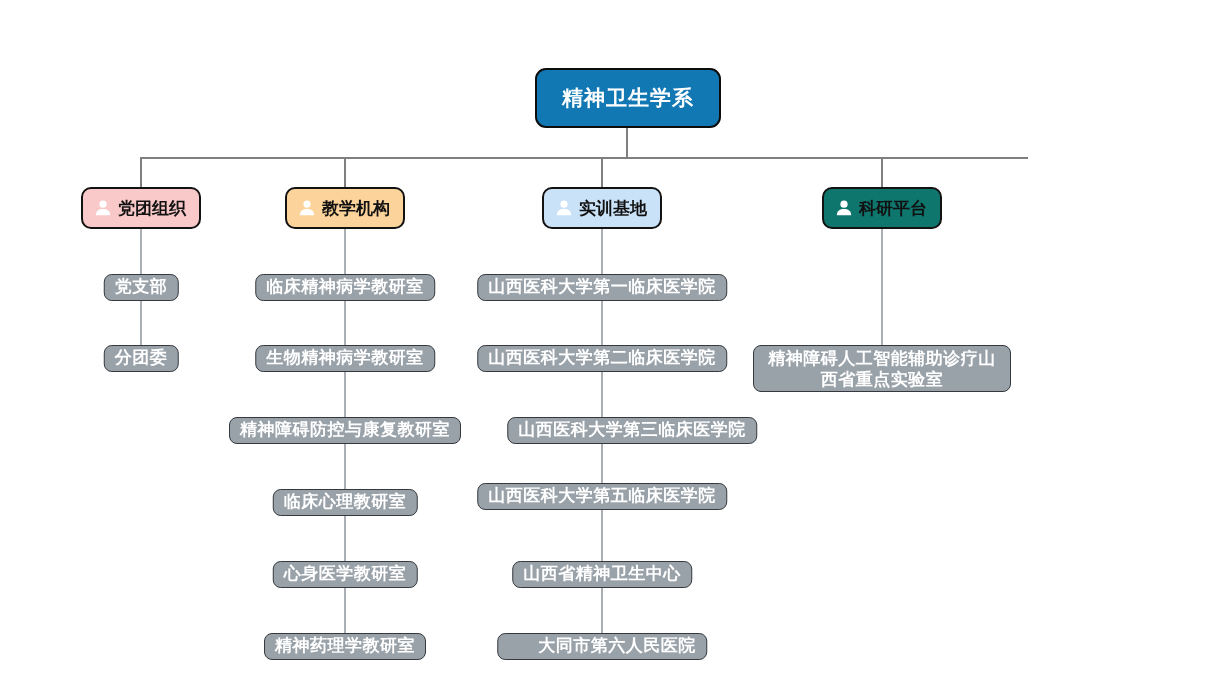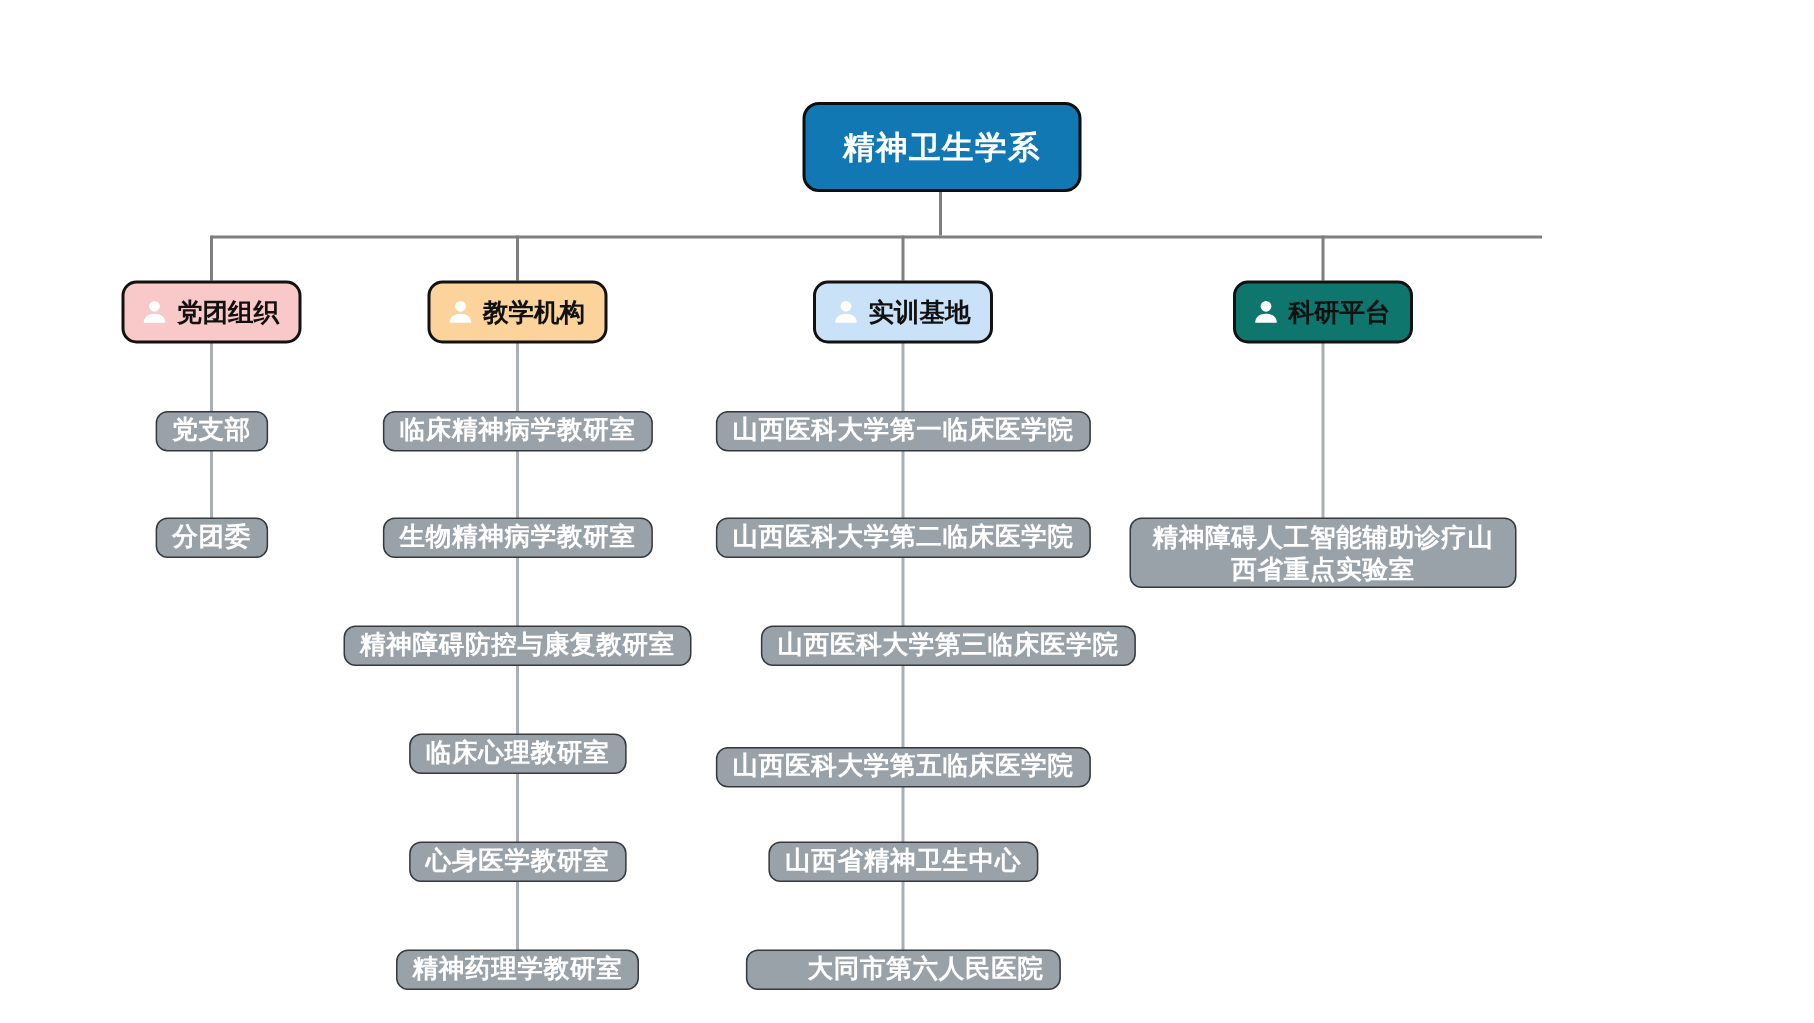--- a/index.html
+++ b/index.html
@@ -172,21 +172,21 @@
   <div class="child-node" style="left:345px; top:274px;">临床精神病学教研室</div>
   <div class="child-node" style="left:345px; top:345px;">生物精神病学教研室</div>
   <div class="child-node" style="left:345px; top:417px;">精神障碍防控与康复教研室</div>
   <div class="child-node" style="left:345px; top:489px;">临床心理教研室</div>
   <div class="child-node" style="left:345px; top:561px;">心身医学教研室</div>
   <div class="child-node" style="left:345px; top:633px;">精神药理学教研室</div>
 
   <div class="child-node" style="left:602px; top:274px;">山西医科大学第一临床医学院</div>
   <div class="child-node" style="left:602px; top:345px;">山西医科大学第二临床医学院</div>
   <div class="child-node" style="left:632px; top:417px;">山西医科大学第三临床医学院</div>
-  <div class="child-node" style="left:602px; top:498px;">山西医科大学第五临床医学院</div>
+  <div class="child-node" style="left:602px; top:483px;">山西医科大学第五临床医学院</div>
   <div class="child-node" style="left:602px; top:561px;">山西省精神卫生中心</div>
   <div class="child-node" style="left:602px; top:633px;padding-left:40px;">大同市第六人民医院</div>
 
   <div class="child-node wrap" style="left:882px; top:345px;">精神障碍人工智能辅助诊疗山西省重点实验室</div>
 
   <div class="child-node" style="left:1115px; top:274px;margin-left:36px;">办公室</div>
 
 </div>
 
 </body></html>

